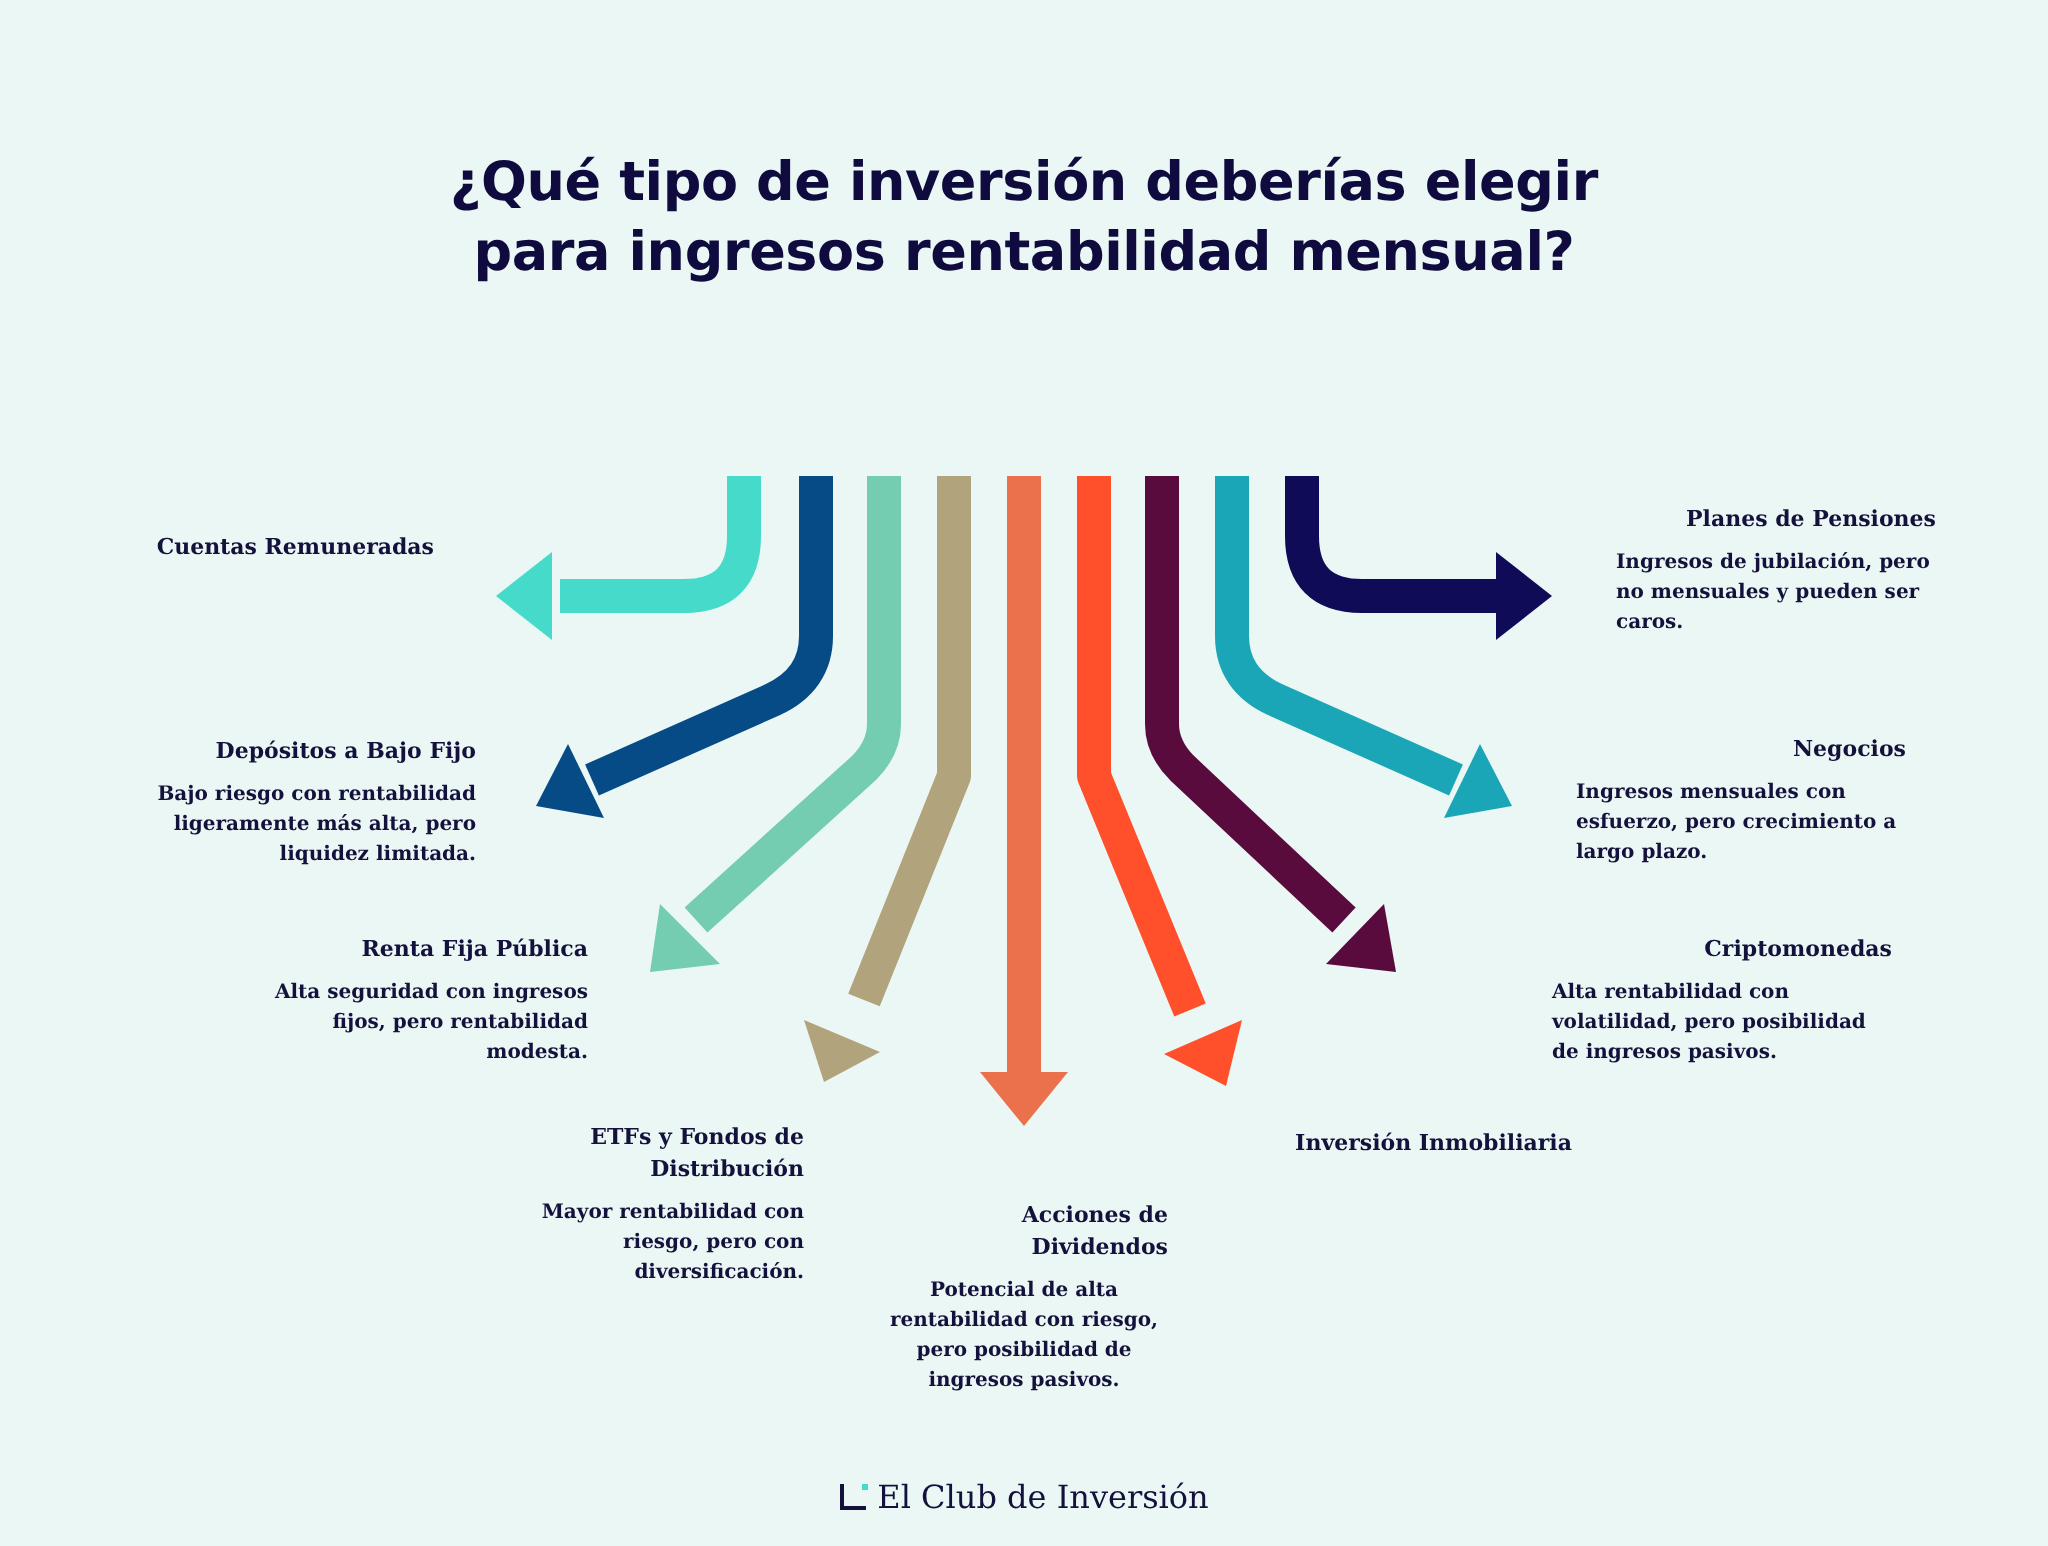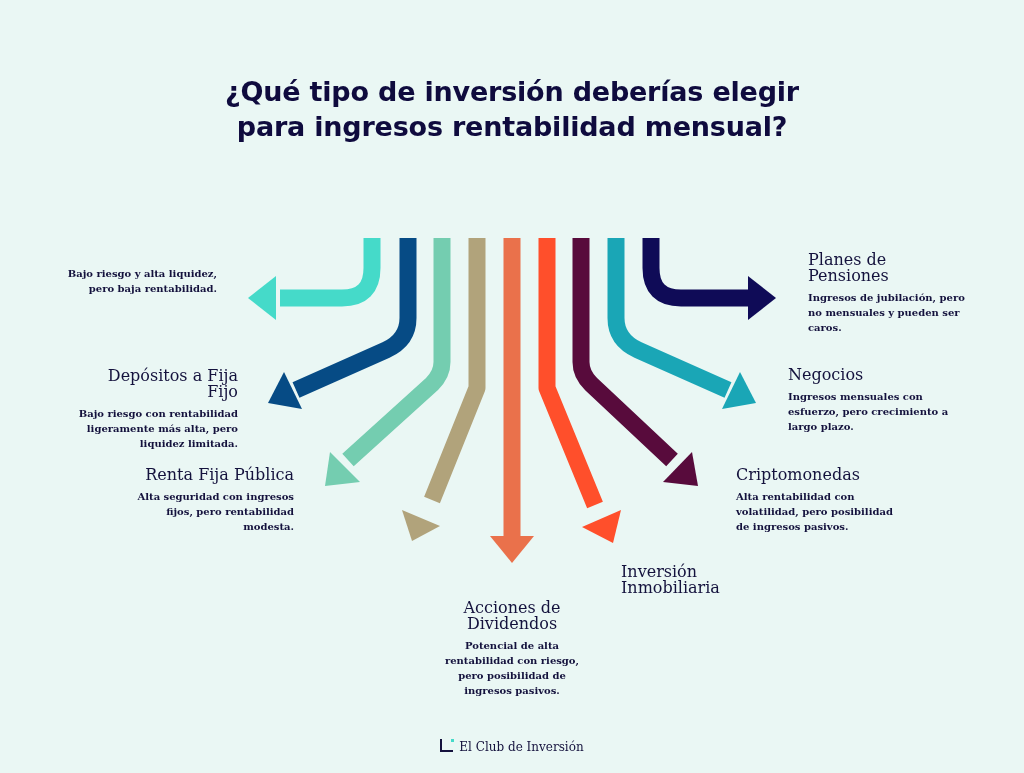--- a/index.html
+++ b/index.html
@@ -22,39 +22,40 @@
       letter-spacing: -0.2px;
     }
     .title span { display: block; }
     svg.arrows { position: absolute; left: 0; top: 0; }
     .card {
       position: absolute;
       font-family: "DejaVu Serif", serif;
       color: #14123d;
     }
     .card .h {
-      font-weight: 400;
-      font-size: 16px;
+      font-weight: 700;
+      font-size: 11px;
       line-height: 16px;
       margin-bottom: 6px;
+      text-align: right;
     }
     .card .d {
       font-size: 10px;
       line-height: 15px;
       font-weight: bold;
     }
     .right-align { text-align: right; }
     .center-align { text-align: center; }
     .left-align { text-align: left; }
     .footer {
       position: absolute;
       left: 0; right: 0; top: 739px;
       text-align: center;
       font-family: "DejaVu Serif", serif;
-      font-size: 12px;
+      font-size: 16px;
       color: #14123d;
     }
     .logo-mark {
       display: inline-block;
       width: 11px; height: 11px;
       border-left: 2.5px solid #14123d;
       border-bottom: 2.5px solid #14123d;
       position: relative;
       margin-right: 6px;
       vertical-align: -1px;
@@ -101,46 +102,48 @@
 
     <path d="M616 238 V318 Q616 340 638 350 L728 390" stroke="#1aa6b6"></path>
     <polygon points="756,403 722,409 740,372" fill="#1aa6b6" stroke="none"></polygon>
 
     <path d="M651 238 V268 Q651 298 681 298 H748" stroke="#0f0b57"></path>
     <polygon points="776,298 748,276 748,320" fill="#0f0b57" stroke="none"></polygon>
   </g>
 </svg>
 
 <div class="card right-align" style="left:62px; top:266px; width:155px;">
-  <div class="d">Bajo riesgo y alta liquidez, pero baja rentabilidad.</div>
+  <div class="h">Cuentas Remuneradas</div>
 </div>
 
 <div class="card right-align" style="left:72px; top:368px; width:166px;">
-  <div class="h">Depósitos a Fija Fijo</div>
+  <div class="h">Depósitos a Bajo Fijo</div>
   <div class="d">Bajo riesgo con rentabilidad ligeramente más alta, pero liquidez limitada.</div>
 </div>
 
 <div class="card right-align" style="left:134px; top:467px; width:160px;">
   <div class="h">Renta Fija Pública</div>
   <div class="d">Alta seguridad con ingresos fijos, pero rentabilidad modesta.</div>
 </div>
 
 <div class="card right-align" style="left:262px; top:561px; width:140px;">
+  <div class="h">ETFs y Fondos de Distribución</div>
+  <div class="d">Mayor rentabilidad con riesgo, pero con diversificación.</div>
 </div>
 
 <div class="card center-align" style="left:440px; top:600px; width:144px;">
   <div class="h">Acciones de Dividendos</div>
   <div class="d">Potencial de alta rentabilidad con riesgo, pero posibilidad de ingresos pasivos.</div>
 </div>
 
 <div class="card left-align" style="left:621px; top:564px; width:165px;">
   <div class="h">Inversión Inmobiliaria</div>
 </div>
 
-<div class="card left-align" style="left:736px; top:467px; width:170px;">
+<div class="card left-align" style="left:776px; top:467px; width:170px;">
   <div class="h">Criptomonedas</div>
   <div class="d">Alta rentabilidad con volatilidad, pero posibilidad de ingresos pasivos.</div>
 </div>
 
 <div class="card left-align" style="left:788px; top:367px; width:165px;">
   <div class="h">Negocios</div>
   <div class="d">Ingresos mensuales con esfuerzo, pero crecimiento a largo plazo.</div>
 </div>
 
 <div class="card left-align" style="left:808px; top:252px; width:160px;">

